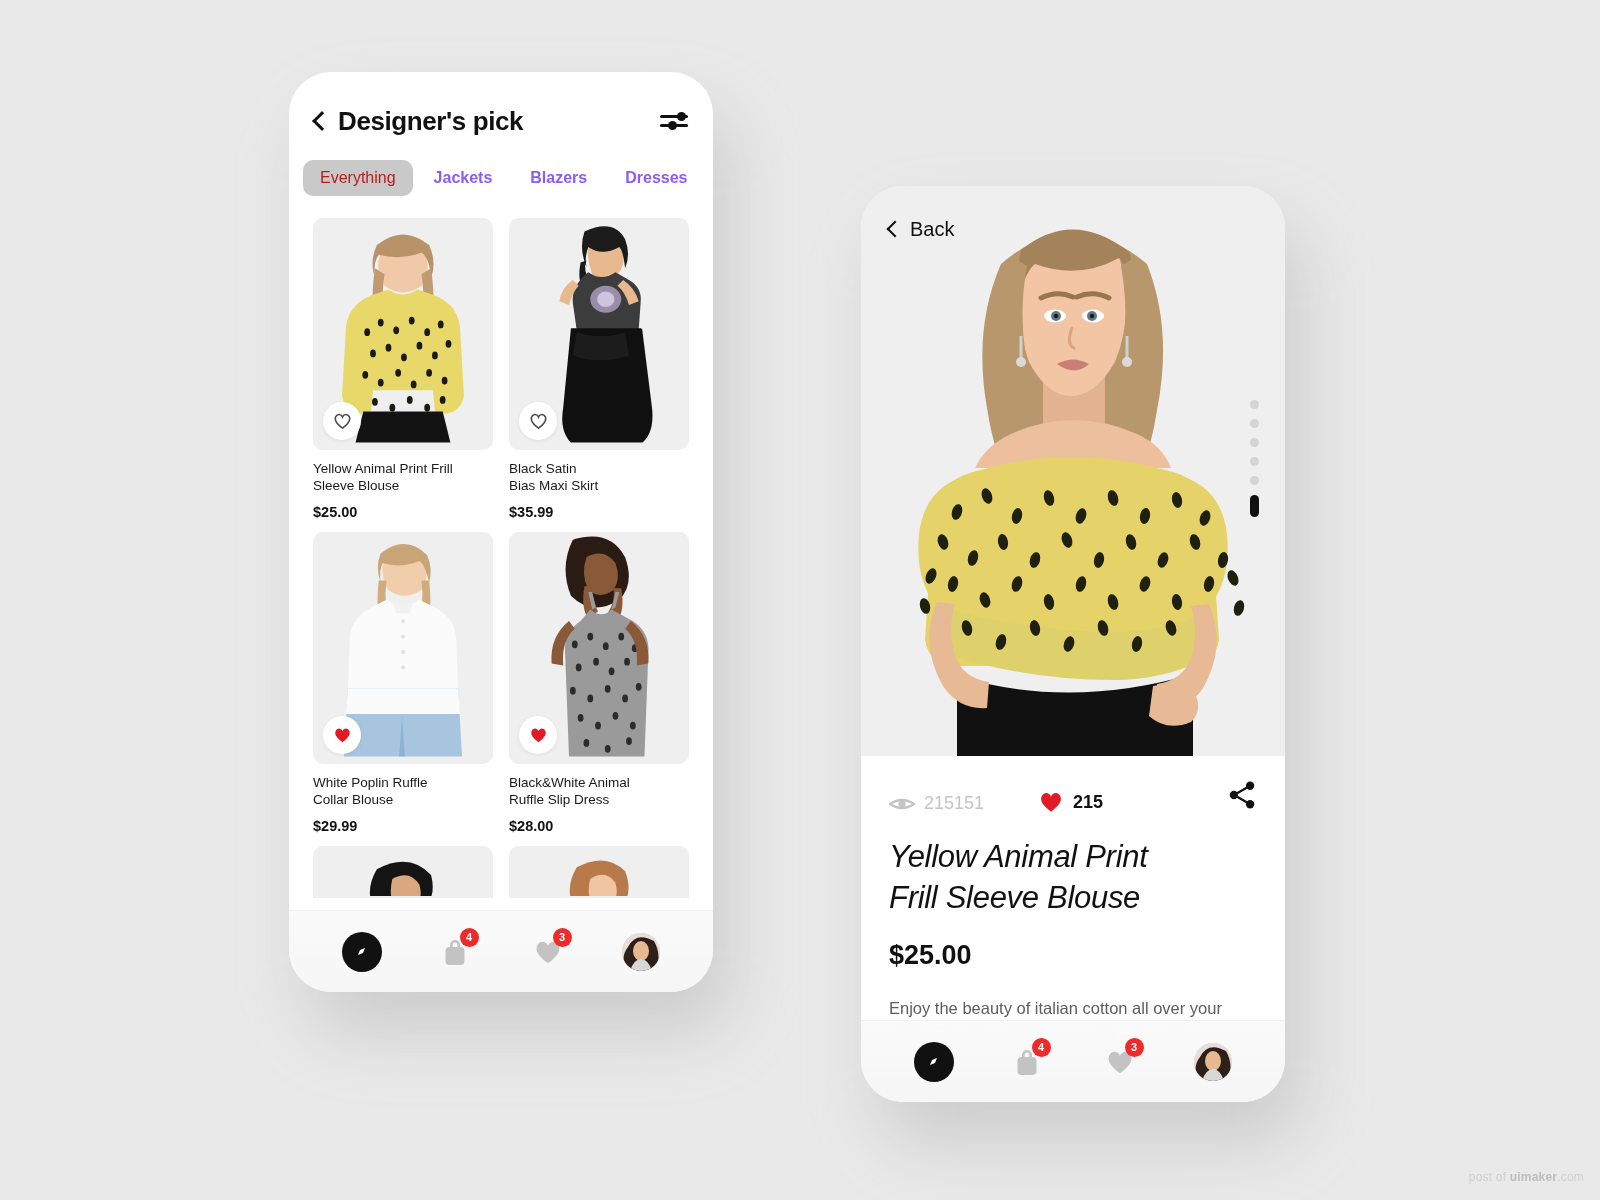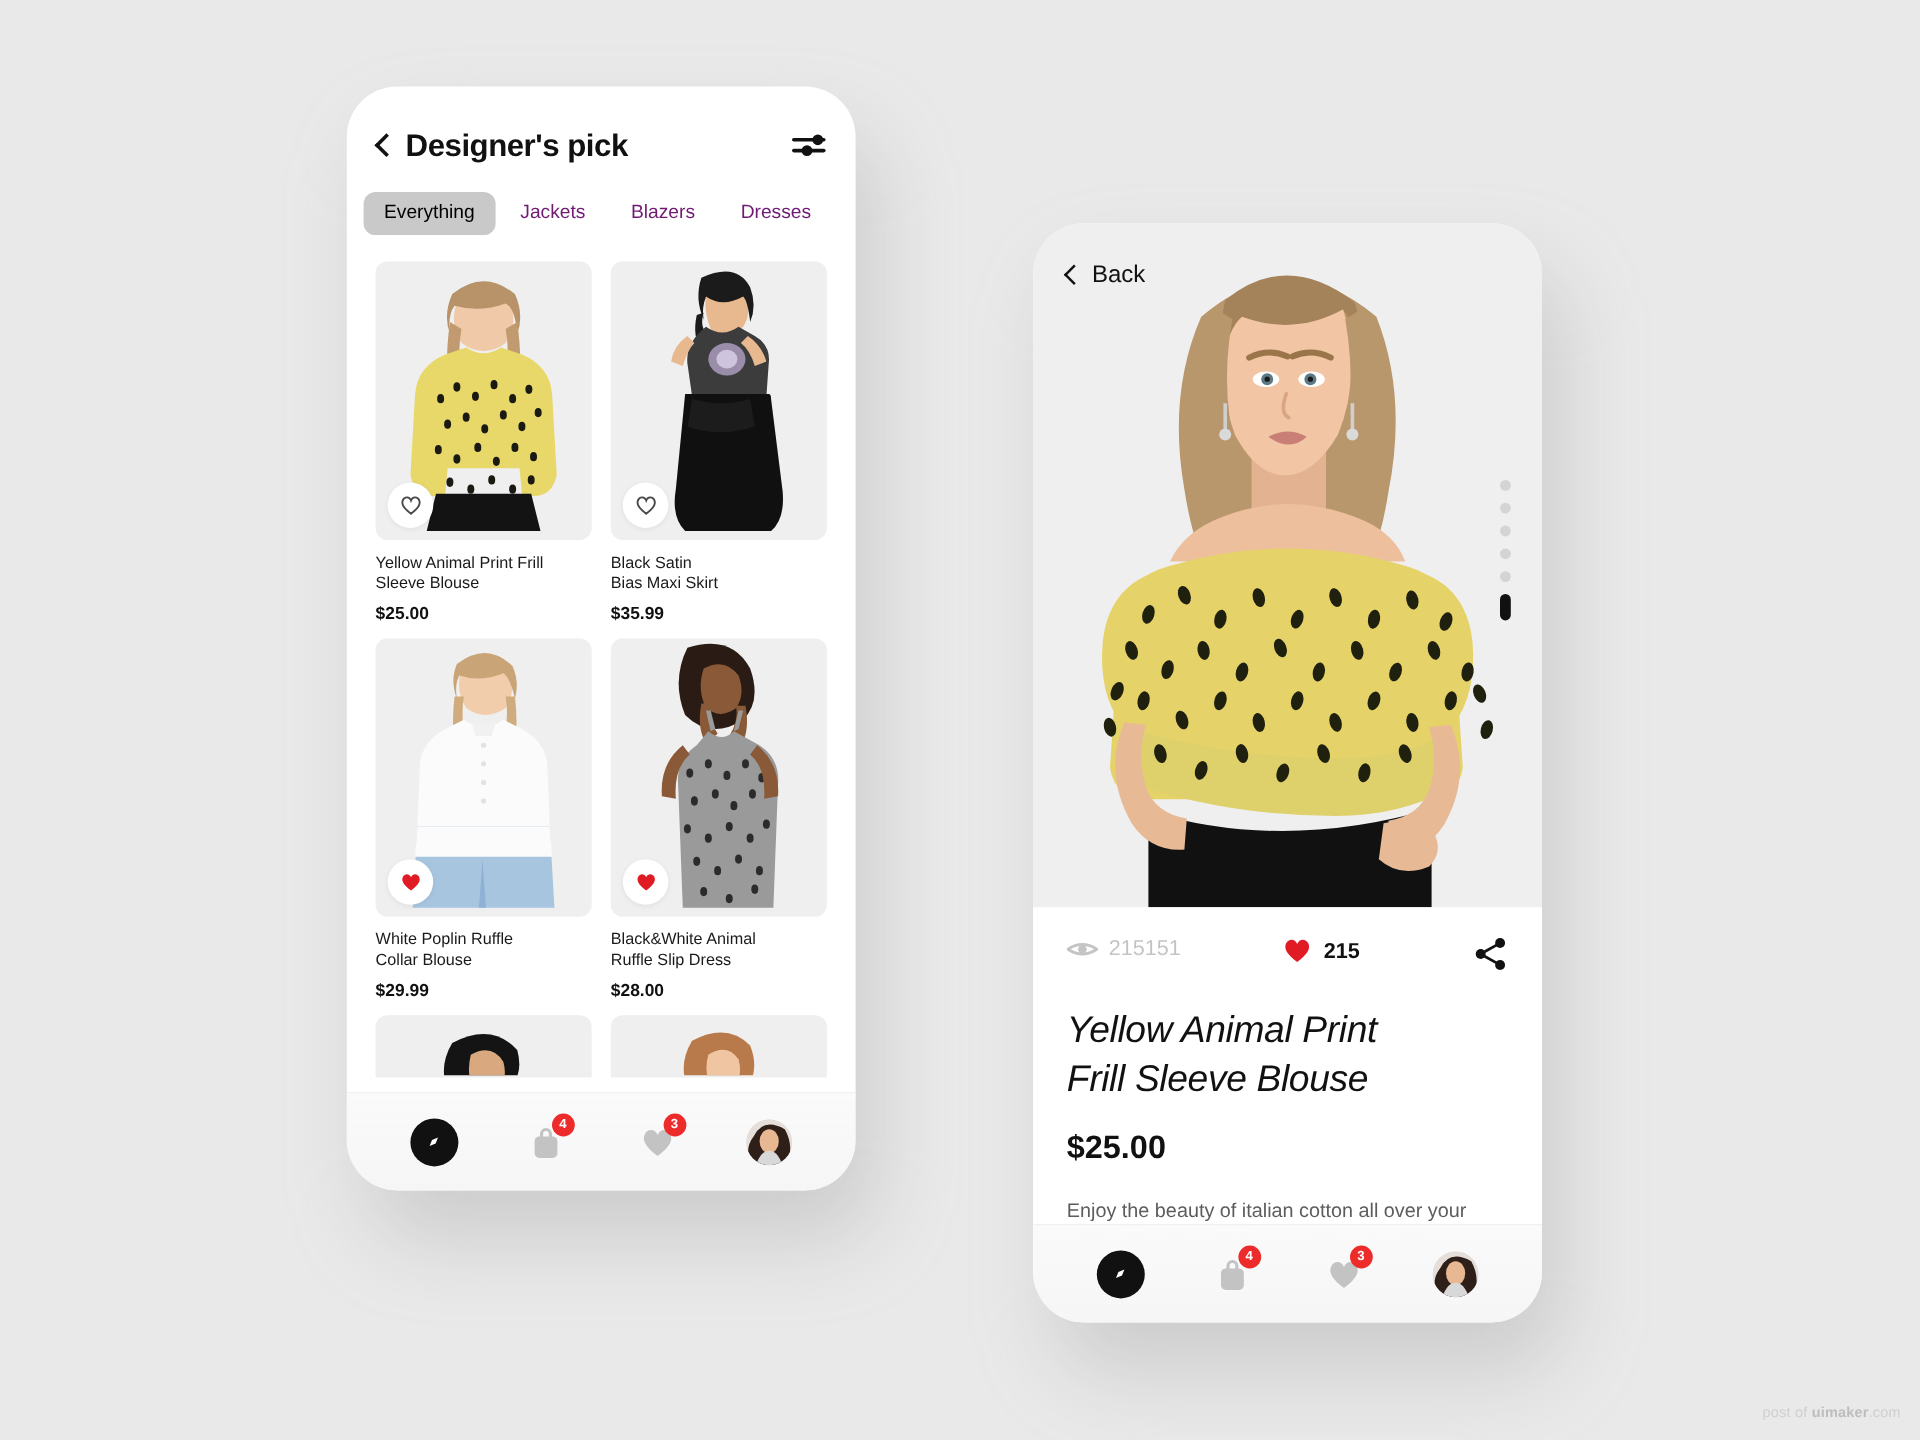--- a/index.html
+++ b/index.html
@@ -64,22 +64,22 @@
   .filter-icon .knob.k2 { top: 11px; left: 8px; }
 
   .tabs {
     display: flex; align-items: center; gap: 4px;
     padding: 26px 0 0 14px; white-space: nowrap; overflow: hidden;
   }
   .tab {
     font-size: 16px; color: #cfcfcf; padding: 9px 17px; border-radius: 10px;
     font-family: "Liberation Sans", sans-serif;
   }
-  .tab.active { background: #c9c9c9; color: #000000; font-weight: normal; }
-  .tab.faded { color: #701a75; }
+  .tab.active { background: #c9c9c9; color: #b91c1c; font-weight: normal; }
+  .tab.faded { color: #8b5cf6; font-weight: bold; }
   .tab.ghost { color: #efefef; }
 
   .grid {
     display: grid; grid-template-columns: 1fr 1fr; gap: 12px 16px;
     padding: 22px 24px 0 24px;
   }
   .card { position: relative; }
   .thumb {
     position: relative; width: 100%; height: 232px;
     background: #efefef; border-radius: 10px; overflow: hidden;
@@ -137,21 +137,21 @@
   .r-back .back-chevron::before { width: 10px; height: 10px; border-width: 2.5px; }
 
   .dots {
     position: absolute; right: 26px; top: 214px; z-index: 5;
     display: flex; flex-direction: column; align-items: center; gap: 10px;
   }
   .dot { width: 9px; height: 9px; border-radius: 50%; background: #d4d4d4; }
   .dot.active { width: 9px; height: 22px; border-radius: 6px; background: #111; }
 
   .r-body { padding: 0 28px; background: #fff; }
-  .stats { display: flex; align-items: flex-start; padding-top: 24px; gap: 30px; }
+  .stats { display: flex; align-items: flex-end; padding-top: 24px; }
   .stat { display: flex; align-items: center; gap: 9px; }
   .stat .num { font-size: 18px; color: #c4c4c4; }
   .stat.likes .num { font-size: 18px; color: #111; font-weight: bold; }
   .stat.likes { margin-left: 54px; }
   .share-icon { margin-left: auto; }
 
   .r-title {
     margin-top: 22px; font-size: 31px; line-height: 41px; color: #111;
     white-space: pre-line; letter-spacing: -0.3px; font-style: italic;
   }

